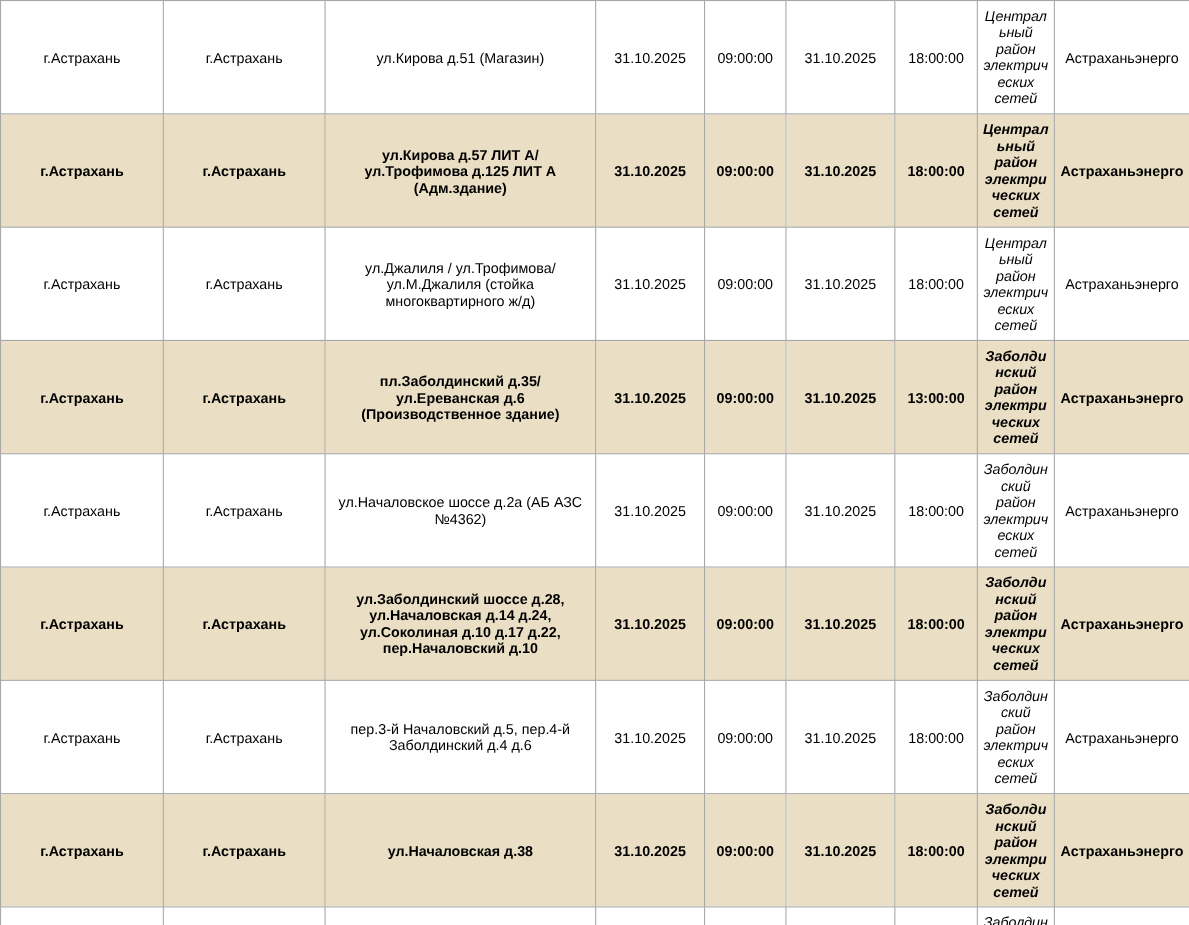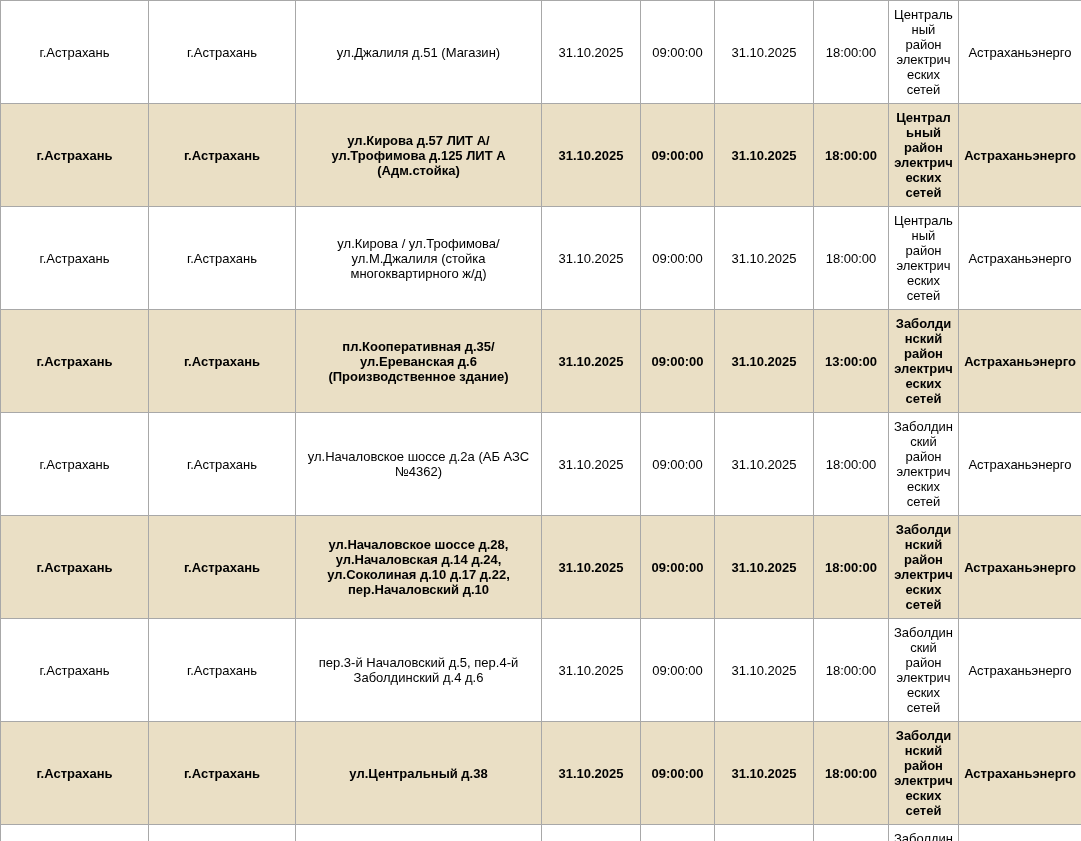--- a/index.html
+++ b/index.html
@@ -45,21 +45,21 @@
   col.c6 { width: 75px; }
   col.c7 { width: 70px; }
   col.c8 { width: 123px; }
   td.col-district { }
   td.col-locality { }
   td.col-address { }
   td.col-datefrom { }
   td.col-timefrom { }
   td.col-dateto { }
   td.col-timeto { }
-  td.col-network { line-height: 14px; }
+  td.col-network { line-height: 14px; font-style: italic; }
   td.col-company { }
 </style>
 </head>
 <body>
 
 <table class="outage-table">
   <colgroup>
     <col class="c0">
       <col class="c1">
       <col class="c2">
@@ -67,54 +67,54 @@
       <col class="c4">
       <col class="c5">
       <col class="c6">
       <col class="c7">
       <col class="c8">
   </colgroup>
   <tbody>
       <tr class="row-odd">
         <td class="col-district">г.Астрахань</td>
         <td class="col-locality">г.Астрахань</td>
-        <td class="col-address">ул.Джалиля д.51 (Магазин)</td>
+        <td class="col-address">ул.Кирова д.51 (Магазин)</td>
         <td class="col-datefrom">31.10.2025</td>
         <td class="col-timefrom">09:00:00</td>
         <td class="col-dateto">31.10.2025</td>
         <td class="col-timeto">18:00:00</td>
         <td class="col-network">Центральный район электрических сетей</td>
         <td class="col-company">Астраханьэнерго</td>
       </tr>
       <tr class="row-even">
         <td class="col-district">г.Астрахань</td>
         <td class="col-locality">г.Астрахань</td>
-        <td class="col-address">ул.Кирова д.57 ЛИТ А/ ул.Трофимова д.125 ЛИТ А (Адм.стойка)</td>
+        <td class="col-address">ул.Кирова д.57 ЛИТ А/ ул.Трофимова д.125 ЛИТ А (Адм.здание)</td>
         <td class="col-datefrom">31.10.2025</td>
         <td class="col-timefrom">09:00:00</td>
         <td class="col-dateto">31.10.2025</td>
         <td class="col-timeto">18:00:00</td>
         <td class="col-network">Центральный район электрических сетей</td>
         <td class="col-company">Астраханьэнерго</td>
       </tr>
       <tr class="row-odd">
         <td class="col-district">г.Астрахань</td>
         <td class="col-locality">г.Астрахань</td>
-        <td class="col-address">ул.Кирова / ул.Трофимова/ ул.М.Джалиля (стойка многоквартирного ж/д)</td>
+        <td class="col-address">ул.Джалиля / ул.Трофимова/ ул.М.Джалиля (стойка многоквартирного ж/д)</td>
         <td class="col-datefrom">31.10.2025</td>
         <td class="col-timefrom">09:00:00</td>
         <td class="col-dateto">31.10.2025</td>
         <td class="col-timeto">18:00:00</td>
         <td class="col-network">Центральный район электрических сетей</td>
         <td class="col-company">Астраханьэнерго</td>
       </tr>
       <tr class="row-even">
         <td class="col-district">г.Астрахань</td>
         <td class="col-locality">г.Астрахань</td>
-        <td class="col-address">пл.Кооперативная д.35/ ул.Ереванская д.6 (Производственное здание)</td>
+        <td class="col-address">пл.Заболдинский д.35/ ул.Ереванская д.6 (Производственное здание)</td>
         <td class="col-datefrom">31.10.2025</td>
         <td class="col-timefrom">09:00:00</td>
         <td class="col-dateto">31.10.2025</td>
         <td class="col-timeto">13:00:00</td>
         <td class="col-network">Заболдинский район электрических сетей</td>
         <td class="col-company">Астраханьэнерго</td>
       </tr>
       <tr class="row-odd">
         <td class="col-district">г.Астрахань</td>
         <td class="col-locality">г.Астрахань</td>
@@ -122,21 +122,21 @@
         <td class="col-datefrom">31.10.2025</td>
         <td class="col-timefrom">09:00:00</td>
         <td class="col-dateto">31.10.2025</td>
         <td class="col-timeto">18:00:00</td>
         <td class="col-network">Заболдинский район электрических сетей</td>
         <td class="col-company">Астраханьэнерго</td>
       </tr>
       <tr class="row-even">
         <td class="col-district">г.Астрахань</td>
         <td class="col-locality">г.Астрахань</td>
-        <td class="col-address">ул.Началовское шоссе д.28, ул.Началовская д.14 д.24, ул.Соколиная д.10 д.17 д.22, пер.Началовский д.10</td>
+        <td class="col-address">ул.Заболдинский шоссе д.28, ул.Началовская д.14 д.24, ул.Соколиная д.10 д.17 д.22, пер.Началовский д.10</td>
         <td class="col-datefrom">31.10.2025</td>
         <td class="col-timefrom">09:00:00</td>
         <td class="col-dateto">31.10.2025</td>
         <td class="col-timeto">18:00:00</td>
         <td class="col-network">Заболдинский район электрических сетей</td>
         <td class="col-company">Астраханьэнерго</td>
       </tr>
       <tr class="row-odd">
         <td class="col-district">г.Астрахань</td>
         <td class="col-locality">г.Астрахань</td>
@@ -144,21 +144,21 @@
         <td class="col-datefrom">31.10.2025</td>
         <td class="col-timefrom">09:00:00</td>
         <td class="col-dateto">31.10.2025</td>
         <td class="col-timeto">18:00:00</td>
         <td class="col-network">Заболдинский район электрических сетей</td>
         <td class="col-company">Астраханьэнерго</td>
       </tr>
       <tr class="row-even">
         <td class="col-district">г.Астрахань</td>
         <td class="col-locality">г.Астрахань</td>
-        <td class="col-address">ул.Центральный д.38</td>
+        <td class="col-address">ул.Началовская д.38</td>
         <td class="col-datefrom">31.10.2025</td>
         <td class="col-timefrom">09:00:00</td>
         <td class="col-dateto">31.10.2025</td>
         <td class="col-timeto">18:00:00</td>
         <td class="col-network">Заболдинский район электрических сетей</td>
         <td class="col-company">Астраханьэнерго</td>
       </tr>
       <tr class="row-odd">
         <td class="col-district">Приволжский</td>
         <td class="col-locality">п.Новоначаловский</td>

